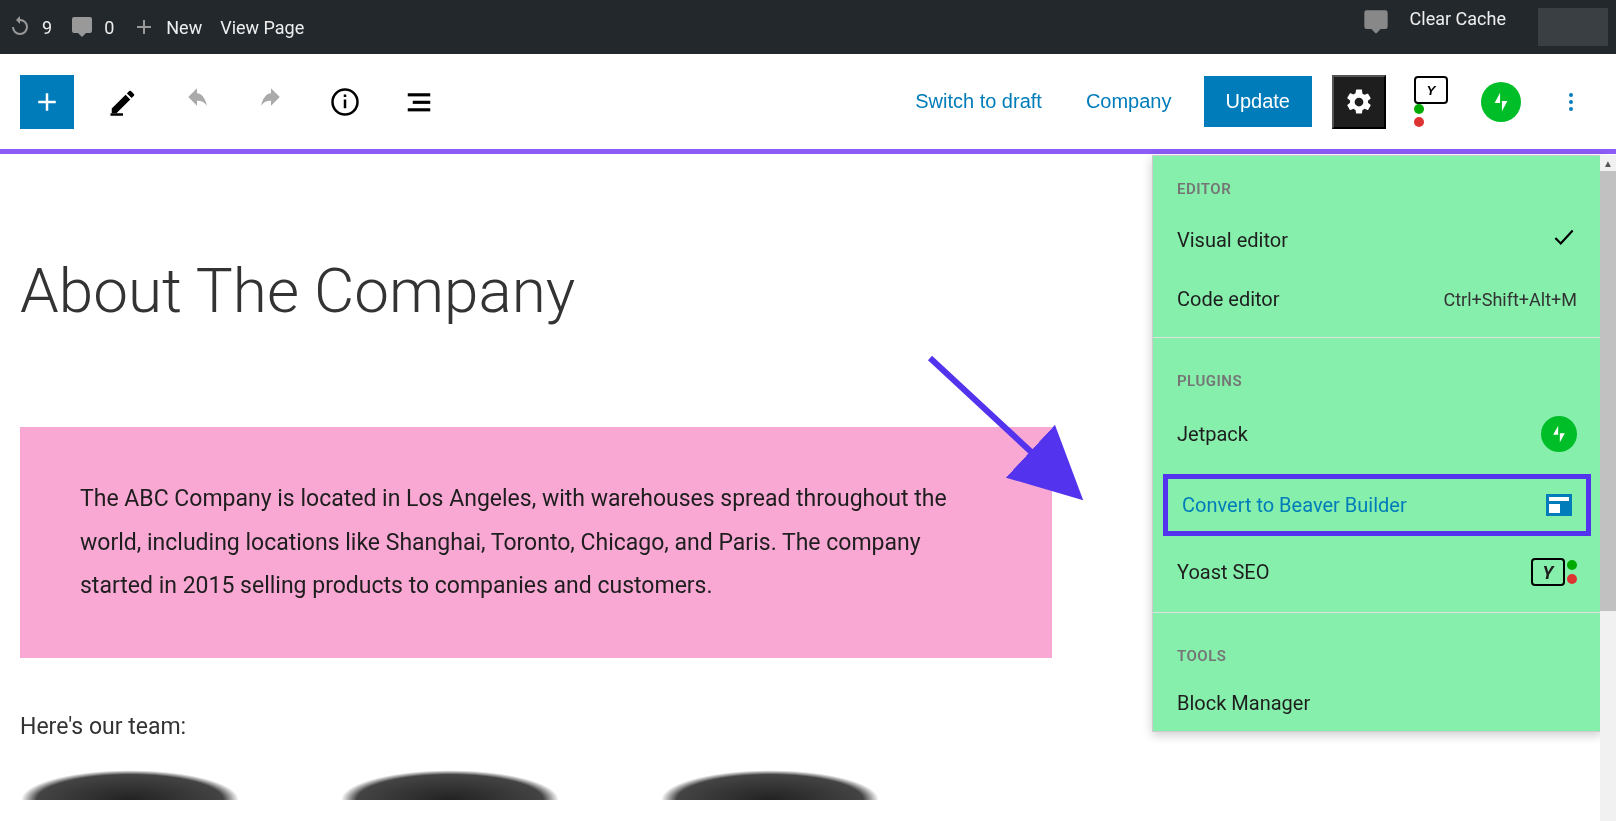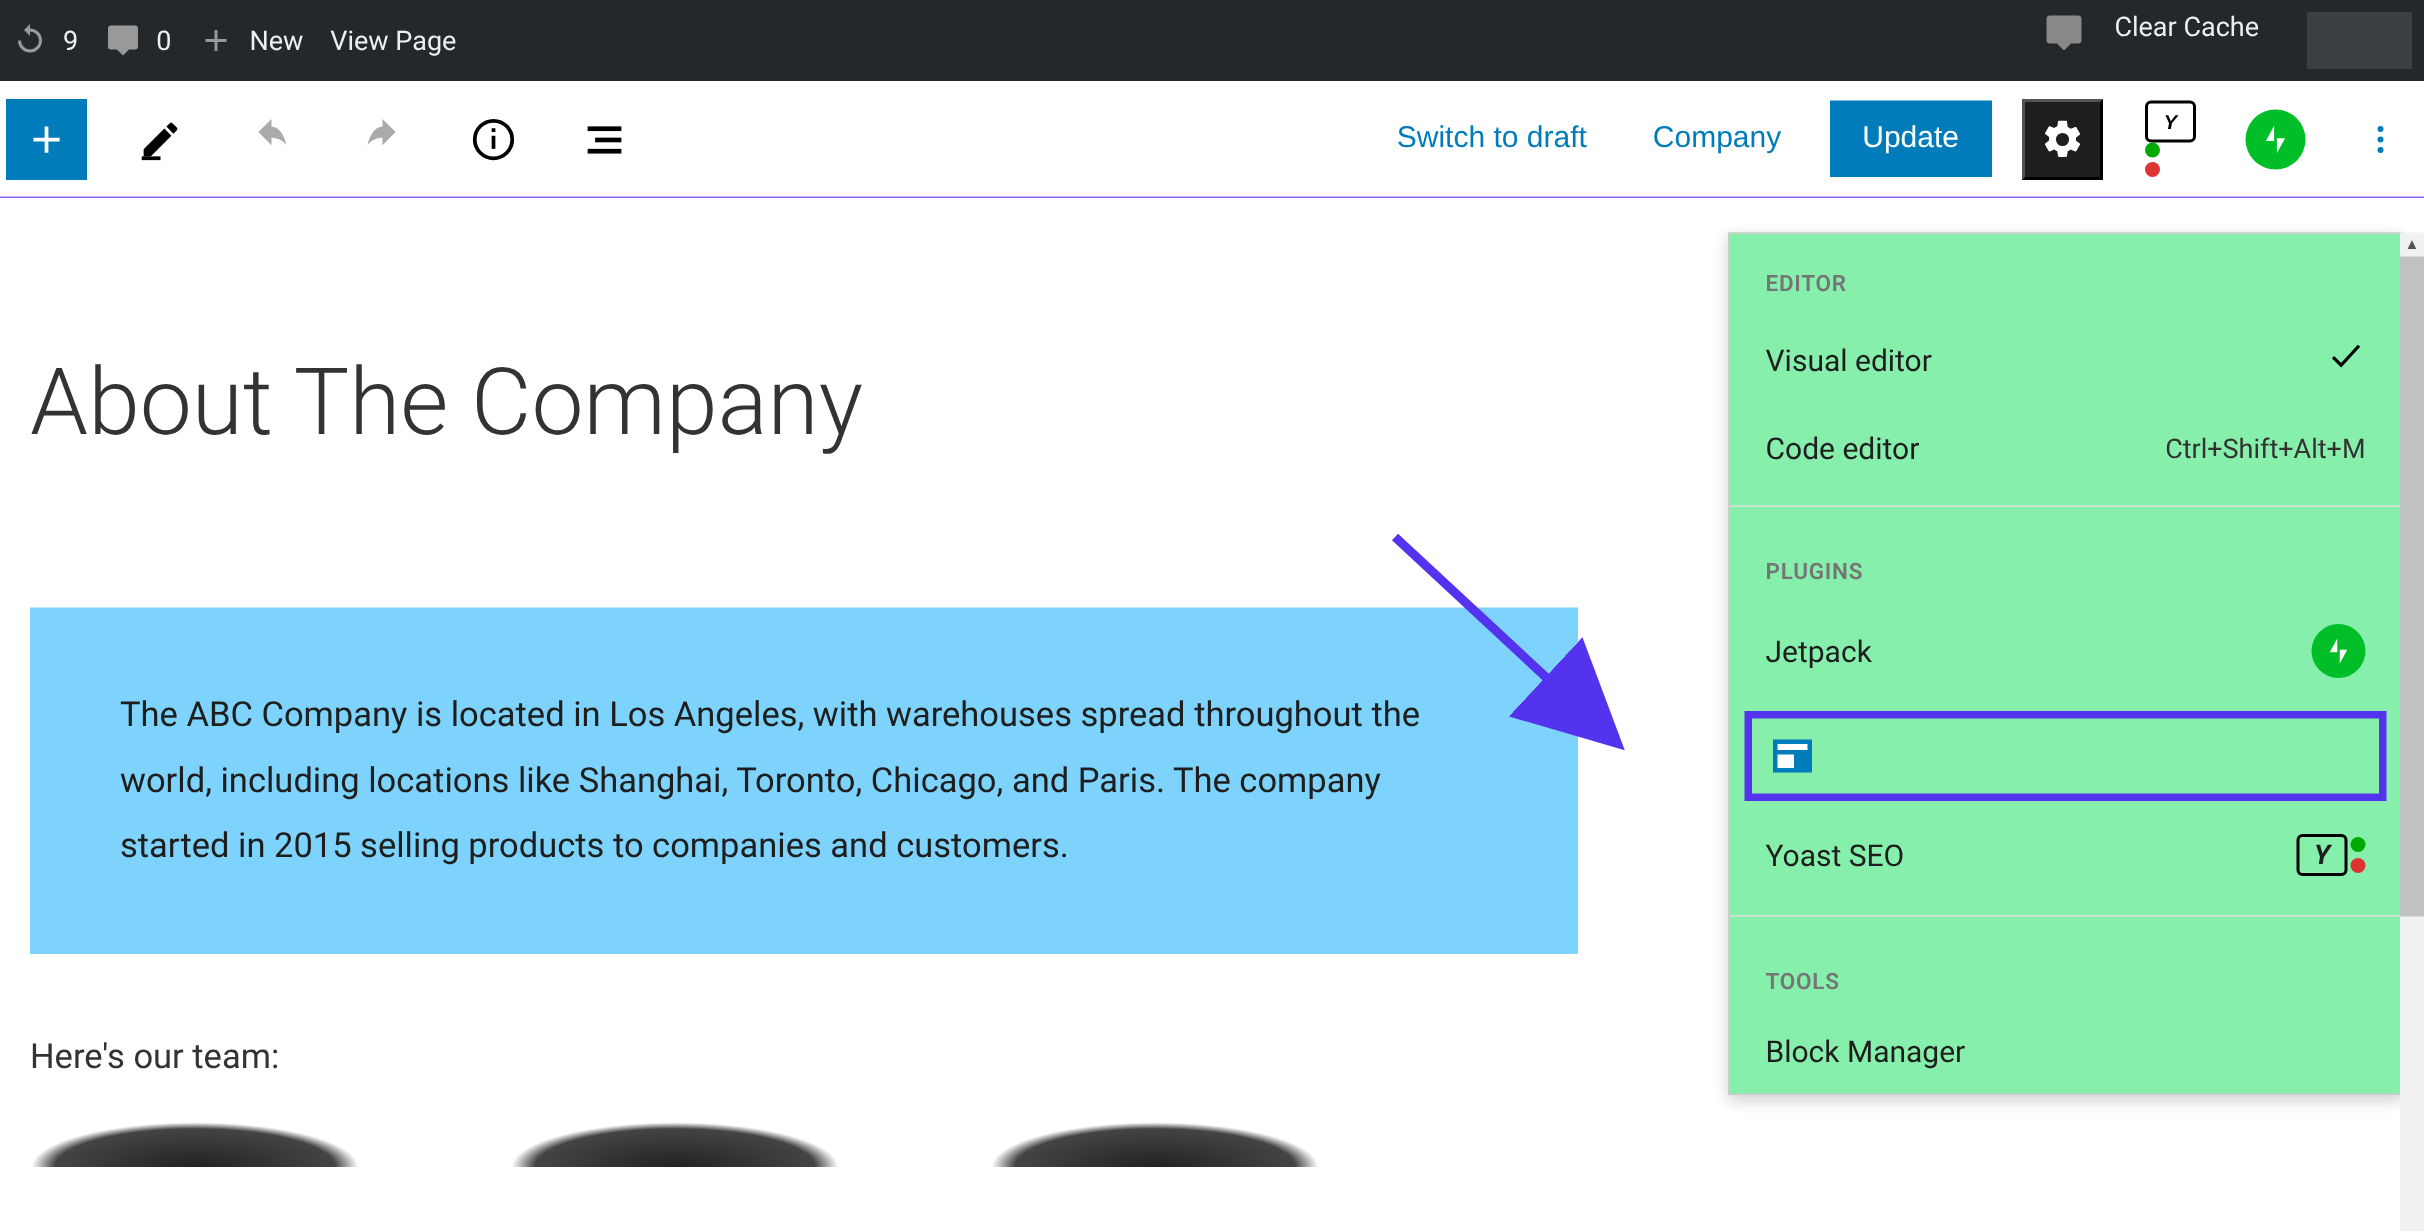--- a/index.html
+++ b/index.html
@@ -7,37 +7,37 @@
 
   
   .adminbar { background: #23282d; color: #eee; height: 54px; display: flex; align-items: center; padding: 0 8px; font-size: 18px; }
   .adminbar .left { display: flex; align-items: center; gap: 18px; flex: 1; }
   .adminbar .right { display: flex; align-items: flex-start; gap: 20px; }
   .adminbar .item { display: flex; align-items: center; gap: 10px; color: #eee; }
   .adminbar svg { width: 24px; height: 24px; fill: #999; }
   .adminbar .howdy-box { width: 70px; height: 38px; background: #3a3f44; margin-left: 12px; }
 
   
-  .editor-toolbar { height: 78px; border-bottom: 1px solid #8b5cf6; display: flex; align-items: center; padding: 0 4px; }
+  .editor-toolbar { height: 100px; border-bottom: 5px solid #8b5cf6; display: flex; align-items: center; padding: 0 20px; }
   .editor-toolbar .left { display: flex; align-items: center; gap: 24px; flex: 1; }
   .editor-toolbar .right { display: flex; align-items: center; gap: 20px; }
   .toolbar-btn { width: 50px; height: 50px; display: flex; align-items: center; justify-content: center; border: none; background: none; cursor: pointer; }
   .toolbar-btn svg { width: 30px; height: 30px; }
   .add-block-btn { background: #007cba; width: 54px; height: 54px; }
   .add-block-btn svg { fill: #fff; }
   .link-btn { color: #007cba; font-size: 20px; background: none; border: none; cursor: pointer; padding: 8px 12px; }
   .update-btn { background: #007cba; color: #ffffff; font-size: 20px; border: none; padding: 14px 22px; cursor: pointer; }
   .settings-btn { background: #1e1e1e; width: 54px; height: 54px; display: flex; align-items: center; justify-content: center; }
   .settings-btn svg { fill: #fff; width: 30px; height: 30px; }
   .yoast-btn, .jetpack-btn, .more-btn { width: 50px; height: 50px; display: flex; align-items: center; justify-content: center; background: none; border: none; cursor: pointer; }
 
   
   .canvas { position: relative; padding: 40px 20px; height: calc(100% - 154px); }
   .page-title { font-size: 62px; font-weight: 300; color: #333; margin-bottom: 100px; margin-top: 60px; }
-  .highlight-block { background: #7dd3fc; padding: 50px 60px; font-size: 23px; line-height: 1.9; color: #1e1e1e; margin-bottom: 55px; max-width: 1032px; }
+  .highlight-block { background: #f9a8d4; padding: 50px 60px; font-size: 23px; line-height: 1.9; color: #1e1e1e; margin-bottom: 55px; max-width: 1032px; }
   .team-text { font-size: 23px; color: #333; margin-bottom: 30px; }
   .team-images { display: flex; gap: 100px; margin-top: 30px; }
   .team-img { width: 220px; height: 30px; background: radial-gradient(ellipse at center bottom, #222 0%, #444 60%, transparent 70%); border-radius: 50% 50% 0 0 / 100% 100% 0 0; }
 
   
   .dropdown { position: absolute; top: 155px; right: 14px; width: 450px; background: #86efac; border: 1px solid #ccc; box-shadow: 0 3px 10px rgba(0,0,0,.2); }
   .dropdown .section-label { text-transform: uppercase; font-size: 15px; font-weight: 600; color: #757575; padding: 24px 24px 10px; letter-spacing: .5px; }
   .dropdown .row { display: flex; align-items: center; justify-content: space-between; padding: 16px 24px; font-size: 20px; cursor: pointer; gap: 40px; }
   .dropdown .row .shortcut { font-size: 18px; color: #333; }
   .dropdown hr { border: none; border-top: 1px solid #e0e0e0; margin: 10px 0; }
@@ -202,20 +202,21 @@
   <div class="section-label">PLUGINS</div>
   <div class="row">
     <span>Jetpack</span>
     <span class="jetpack-badge">
         <svg viewBox="0 0 24 24">
           <path d="M11 2v11H5l6-11zm2 9h6l-6 11V11z"></path>
         </svg>
       </span>
   </div>
   <div class="row beaver-row">
+    <span>Convert to Beaver Builder</span>
     <span class="icon-box"></span>
   </div>
   <div class="row">
     <span>Yoast SEO</span>
     <span class="yoast-badge">
       <span class="yoast-mark">Y</span>
       <span class="dots">
           <span class="d" style="background:#0a0"></span>
           <span class="d" style="background:#d33"></span>
         </span>

